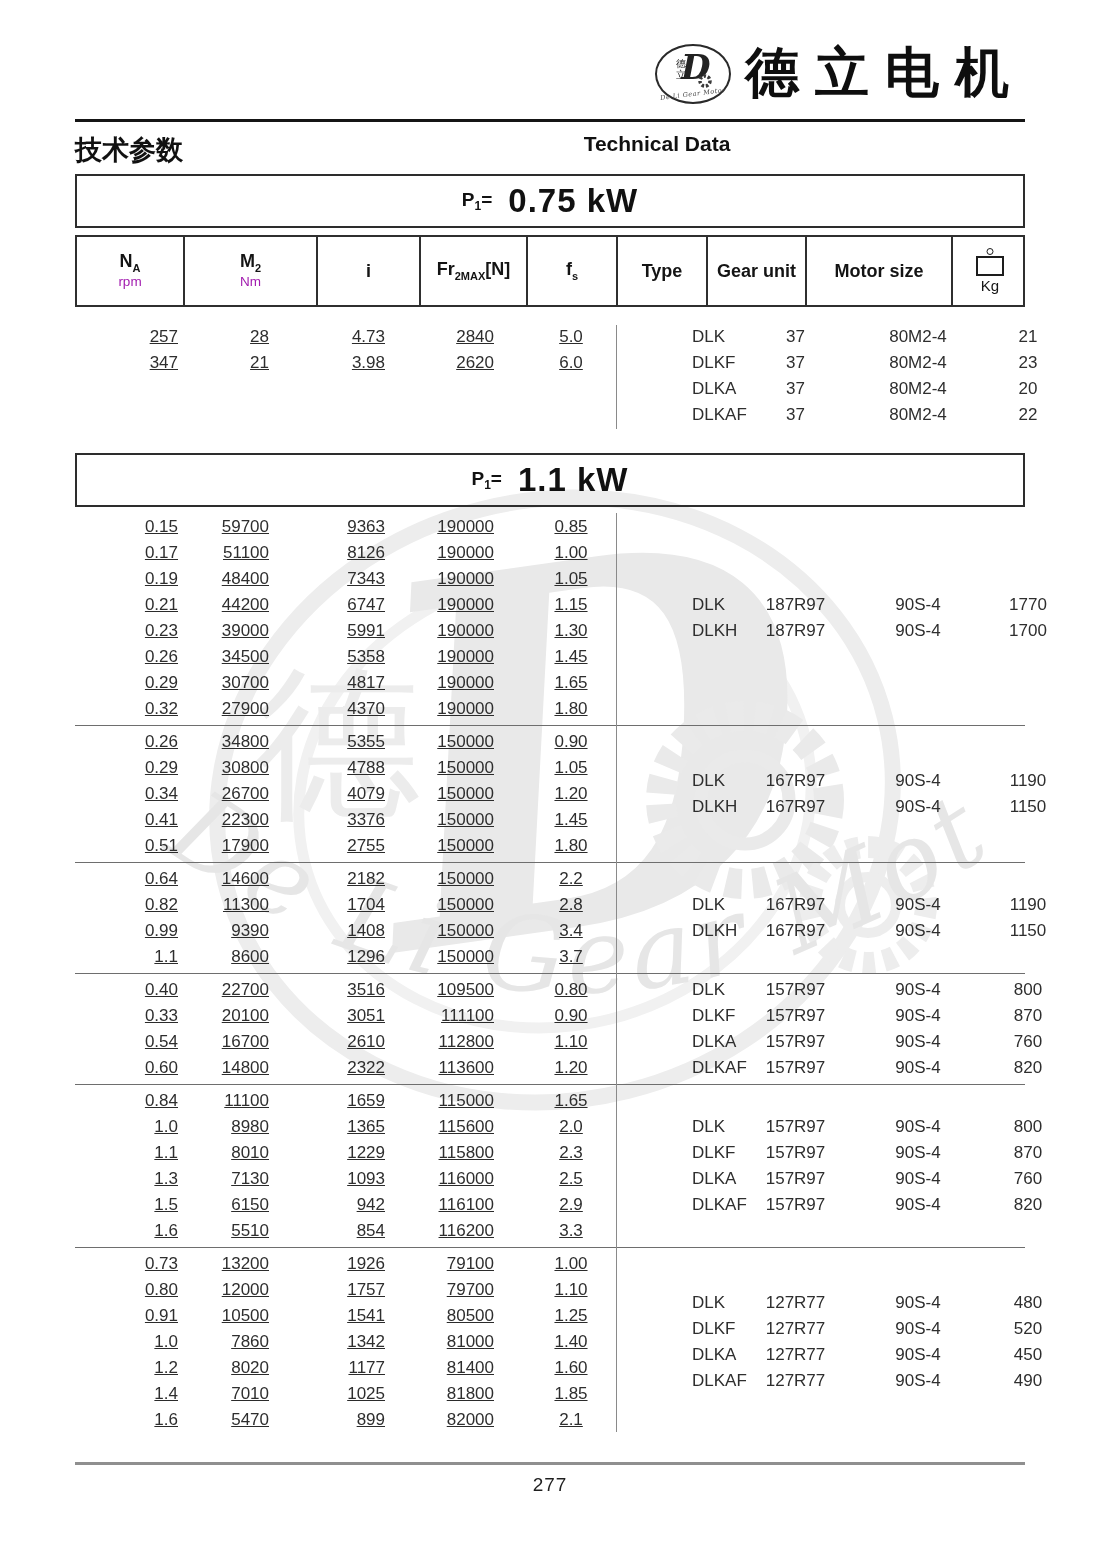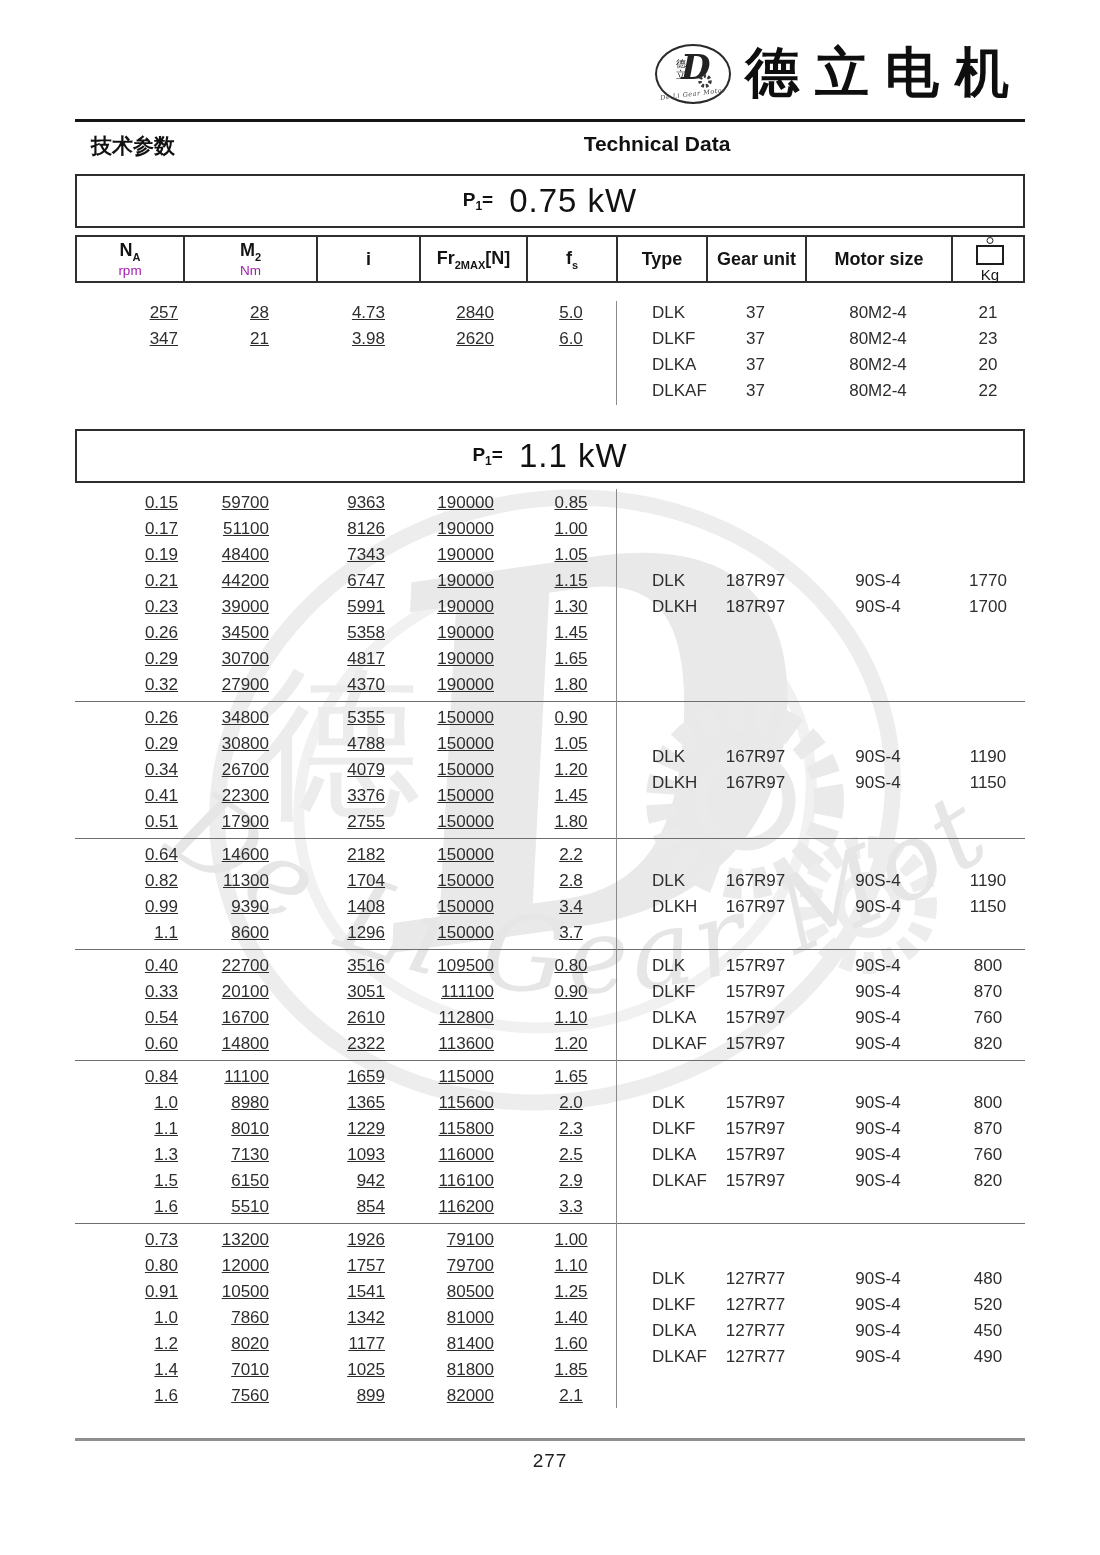--- a/index.html
+++ b/index.html
@@ -19,52 +19,52 @@
           font-weight:bold;font-size:34px;color:#222;}
   .logo-gear{position:absolute;left:40px;top:27px;}
   .logo-arc{position:absolute;left:0;right:0;bottom:4px;text-align:center;font-size:6.5px;
             font-style:italic;font-family:"DejaVu Serif",serif;color:#444;transform:rotate(-7deg);
             white-space:nowrap;letter-spacing:.5px;}
   .brand-title{font-family:"DejaVu Serif",serif;font-weight:bold;font-size:54px;line-height:56px;
                letter-spacing:16px;color:#0e0e0e;white-space:nowrap;}
 
   
   .section-row{position:relative;height:44px;}
-  .zh-title{position:absolute;left:16px;top:10px;font-size:21px;font-weight:bold;color:#111;}
+  .zh-title{position:absolute;left:0;top:10px;font-size:27px;font-weight:bold;color:#111;}
   .en-title{position:absolute;left:432px;width:300px;top:10px;text-align:center;
             font-size:21px;font-weight:bold;color:#111;}
 
   
   .power-box{border:2px solid #2d2d2d;height:50px;display:flex;align-items:center;
              justify-content:center;margin-top:8px;background:transparent;}
   .p-small{font-size:19px;font-weight:bold;color:#111;}
   .p-sub{font-size:12px;font-weight:bold;vertical-align:-4px;}
-  .p-big{font-size:33px;font-weight:normal;color:#111;letter-spacing:1px;margin-left:16px;}
+  .p-big{font-size:33px;font-weight:bold;color:#111;letter-spacing:1px;margin-left:16px;}
 
   
   .head-table{display:grid;grid-template-columns:108px 133px 103px 107px 90px 90px 99px 146px 74px;
-              border:2px solid #2f2f2f;margin-top:7px;height:48px;box-sizing:border-box;}
+              border:2px solid #2f2f2f;margin-top:7px;height:72px;box-sizing:border-box;}
   .hcell{border-right:2px solid #2f2f2f;display:flex;flex-direction:column;align-items:center;
          justify-content:center;line-height:1.05;}
   .hcell:last-child{border-right:none;}
   .hmain{font-size:18px;font-weight:bold;color:#141414;}
   .hmain sub{font-size:11px;font-weight:bold;}
   .hunit{font-size:13.5px;color:#a21caf;margin-top:1px;}
   .w-icon{width:24px;height:16px;border:2px solid #1d1d1d;position:relative;margin-bottom:2px;margin-top:8px;}
   .w-icon::before{content:'';position:absolute;width:5px;height:5px;border:1.5px solid #1d1d1d;
                   border-radius:50%;top:-10px;left:50%;transform:translateX(-50%);}
   .kg-label{font-size:15px;color:#161616;}
 
   
   .data-wrap{position:relative;}
   .vdiv{position:absolute;left:541px;top:2px;bottom:4px;width:1px;background:#8a8a8a;}
   .block{display:flex;align-items:stretch;padding:3px 0;}
   .gl{display:grid;grid-template-columns:108px 133px 103px 107px 90px;grid-auto-rows:26px;
       width:541px;flex:0 0 auto;text-decoration:underline;}
-  .gr-outer{width:409px;display:flex;align-items:center;flex:0 0 auto;}
+  .gr-outer{width:409px;display:flex;align-items:center;flex:0 0 auto;margin-left:40px;}
   .gr{display:grid;grid-template-columns:90px 99px 146px 74px;grid-auto-rows:26px;width:409px;}
   .c,.v{font-size:17px;line-height:26px;color:#2e2e2e;white-space:nowrap;}
   .c0{text-align:right;padding-right:5px;}
   .c1{text-align:right;padding-right:47px;}
   .c2{text-align:right;padding-right:34px;}
   .c3{text-align:right;padding-right:32px;}
   .c4{text-align:center;}
   .v0{text-align:left;padding-left:36px;}
   .v1,.v2,.v3{text-align:center;}
   .sep{border-top:1px solid #6e6e6e;height:0;}
@@ -465,21 +465,21 @@
             <div class="c c1">8020</div>
             <div class="c c2">1177</div>
             <div class="c c3">81400</div>
             <div class="c c4">1.60</div>
             <div class="c c0">1.4</div>
             <div class="c c1">7010</div>
             <div class="c c2">1025</div>
             <div class="c c3">81800</div>
             <div class="c c4">1.85</div>
             <div class="c c0">1.6</div>
-            <div class="c c1">7560</div>
+            <div class="c c1">5470</div>
             <div class="c c2">899</div>
             <div class="c c3">82000</div>
             <div class="c c4">2.1</div>
           </div>
           <div class="gr-outer">
             <div class="gr">
               <div class="v v0">DLK</div>
               <div class="v v1">127R77</div>
               <div class="v v2">90S-4</div>
               <div class="v v3">480</div>

